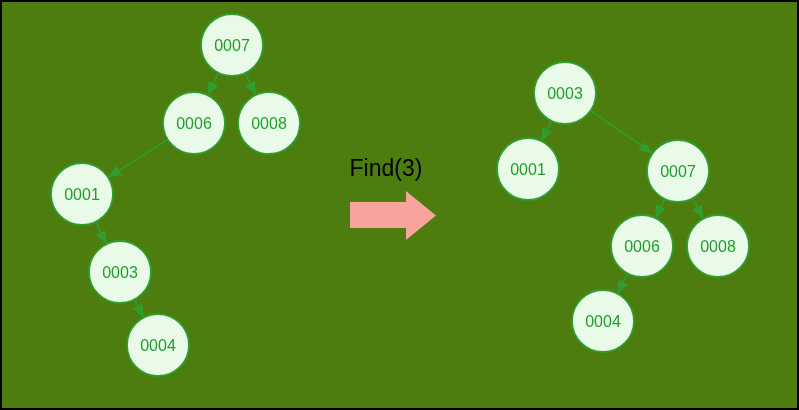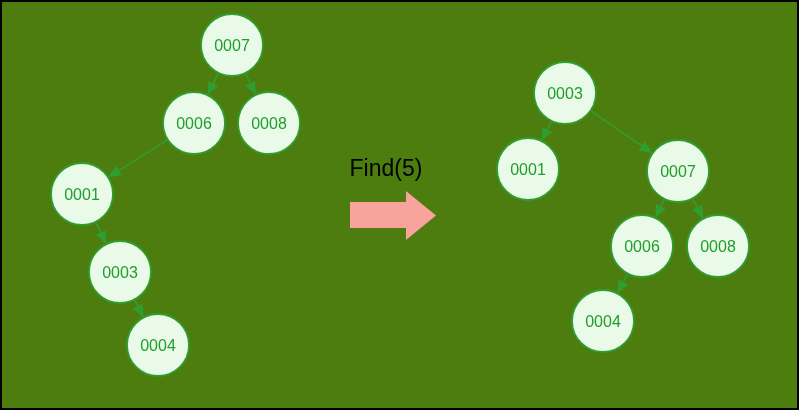--- a/index.html
+++ b/index.html
@@ -77,15 +77,15 @@
         <circle cx="640" cy="244" r="31" fill="#eafae8" stroke="#2f9e2f" stroke-width="1.8"></circle>
         <text x="640" y="244" dy="0.35em" text-anchor="middle" fill="#1f9e2c">0006</text>
         <circle cx="716" cy="244" r="31" fill="#eafae8" stroke="#2f9e2f" stroke-width="1.8"></circle>
         <text x="716" y="244" dy="0.35em" text-anchor="middle" fill="#1f9e2c">0008</text>
         <circle cx="601" cy="319" r="31" fill="#eafae8" stroke="#2f9e2f" stroke-width="1.8"></circle>
         <text x="601" y="319" dy="0.35em" text-anchor="middle" fill="#1f9e2c">0004</text>
       </g>
     <polygon points="348,200 404,200 404,189 434,213.5 404,238 404,226 348,226" fill="#f8a39c"></polygon>
   </svg>
 
-  <div class="find-label">Find(5)</div>
+  <div class="find-label">Find(3)</div>
 
 </div>
 
 </body></html>

